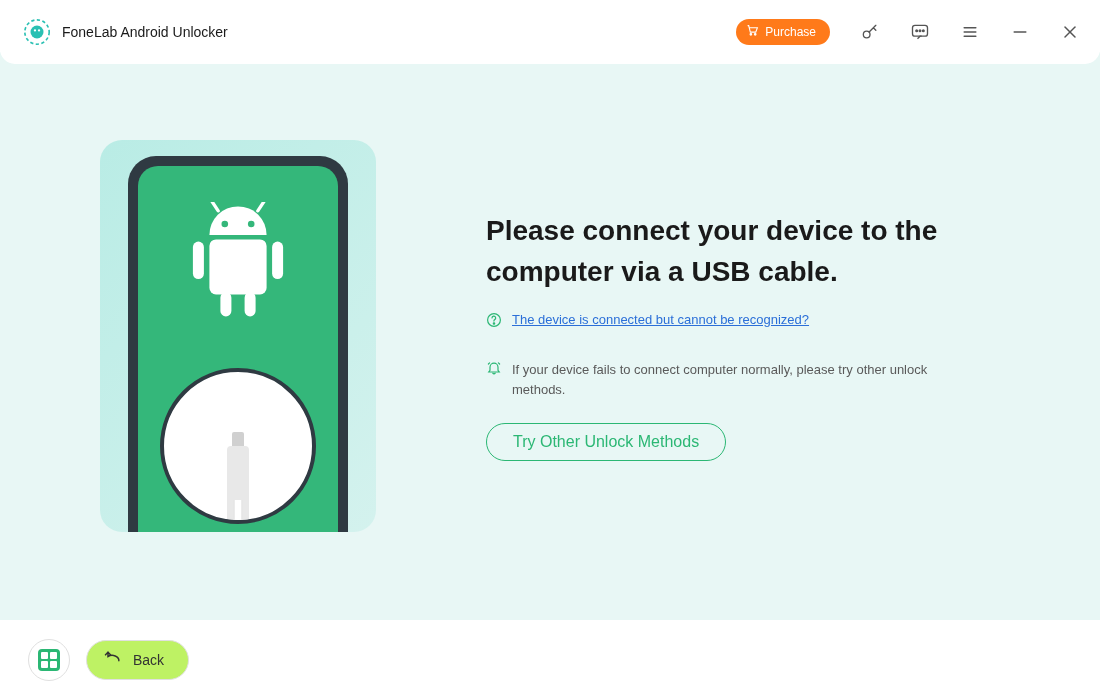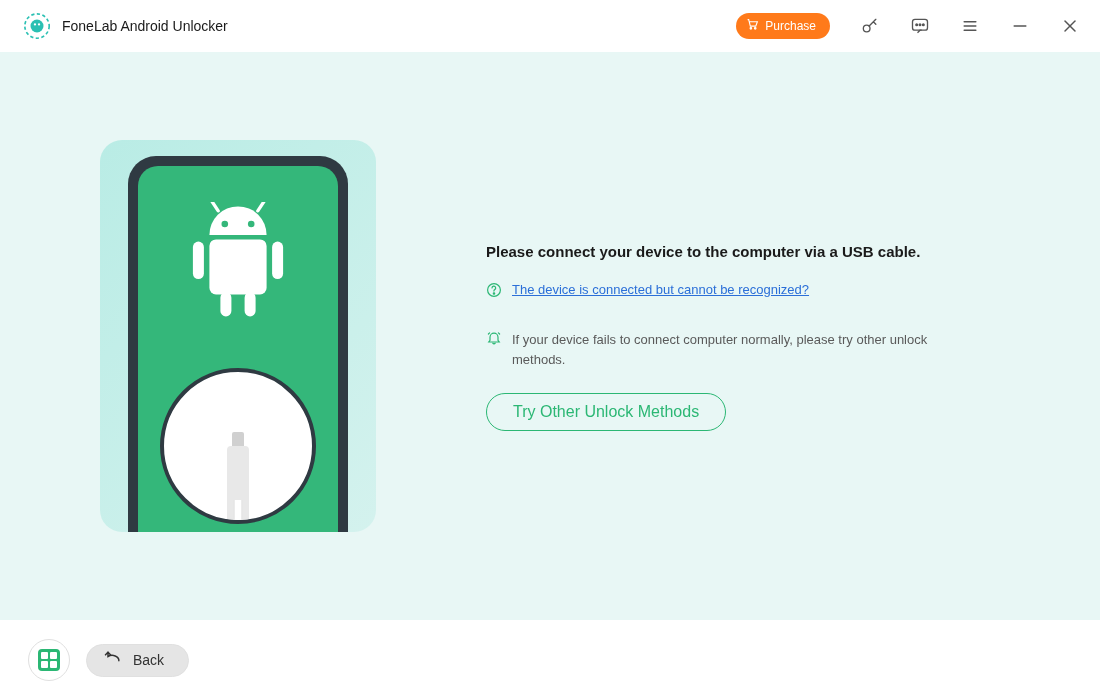--- a/index.html
+++ b/index.html
@@ -11,27 +11,28 @@
     }
     body {
       width: 1100px;
       height: 700px;
       background: #ffffff;
       overflow: hidden;
       position: relative;
     }
     
     .titlebar {
-      height: 52px;
+      height: 64px;
       display: flex;
       align-items: center;
       padding: 0 20px 0 24px;
       background: #ffffff;
       position: relative;
       z-index: 10;
+      border-radius: 15px;
     }
     .logo-icon {
       width: 26px;
       height: 26px;
       margin-right: 12px;
     }
     .app-title {
       font-size: 14px;
       color: #1a1a1a;
       font-weight: 500;
@@ -151,21 +152,21 @@
       background: #fff;
       border-left: 1px solid #d8d8d8;
       border-right: 1px solid #d8d8d8;
     }
     
     .info {
       margin-left: 110px;
       max-width: 470px;
     }
     .headline {
-      font-size: 15px;
+      font-size: 28px;
       font-weight: 700;
       color: #1a1a1a;
       line-height: 1.45;
       margin-bottom: 20px;
     }
     .link-row, .tip-row {
       display: flex;
       align-items: flex-start;
       gap: 10px;
       font-size: 13px;
@@ -220,25 +221,25 @@
       background: #2bb774;
       border-radius: 4px;
       display: grid;
       grid-template-columns: 1fr 1fr;
       grid-template-rows: 1fr 1fr;
       gap: 2px;
       padding: 3px;
     }
     .home-inner span { background: #fff; border-radius: 1px; }
     .back-btn {
-      height: 33px;
+      height: 40px;
       padding: 0 24px 0 16px;
       border-radius: 21px;
       border: 1px solid #e0e0e0;
-      background: #e5e5e5;
+      background: #bef264;
       display: flex;
       align-items: center;
       gap: 10px;
       cursor: pointer;
       font-size: 14px;
       color: #333;
     }
   </style>
 </head>
 <body>

